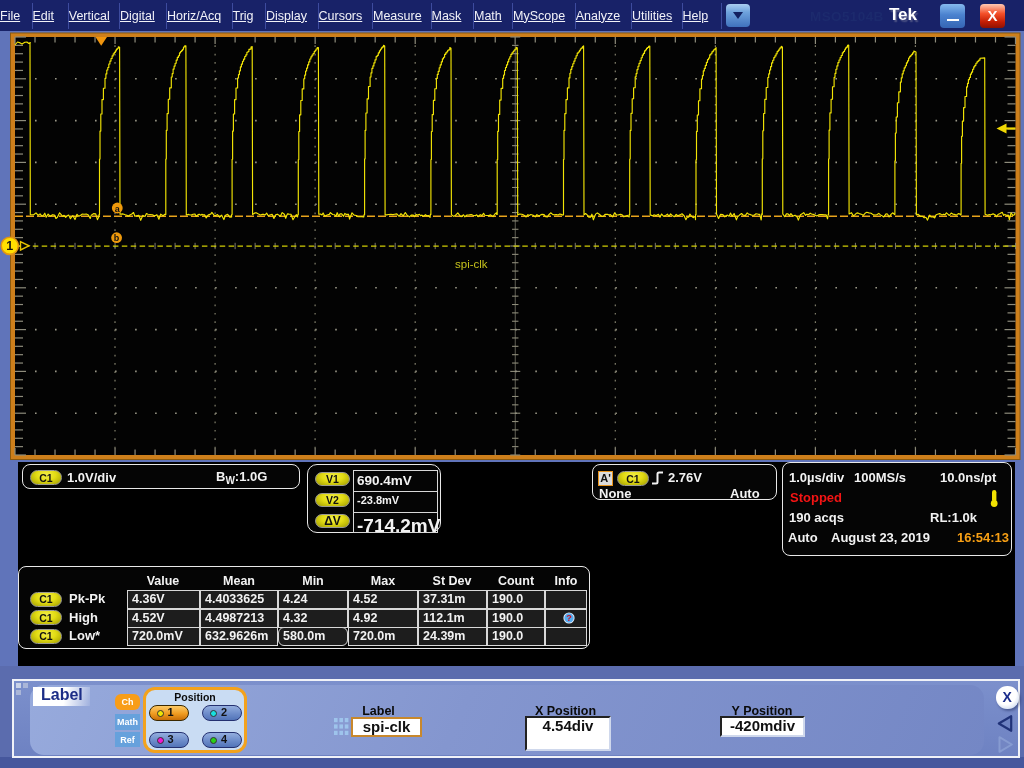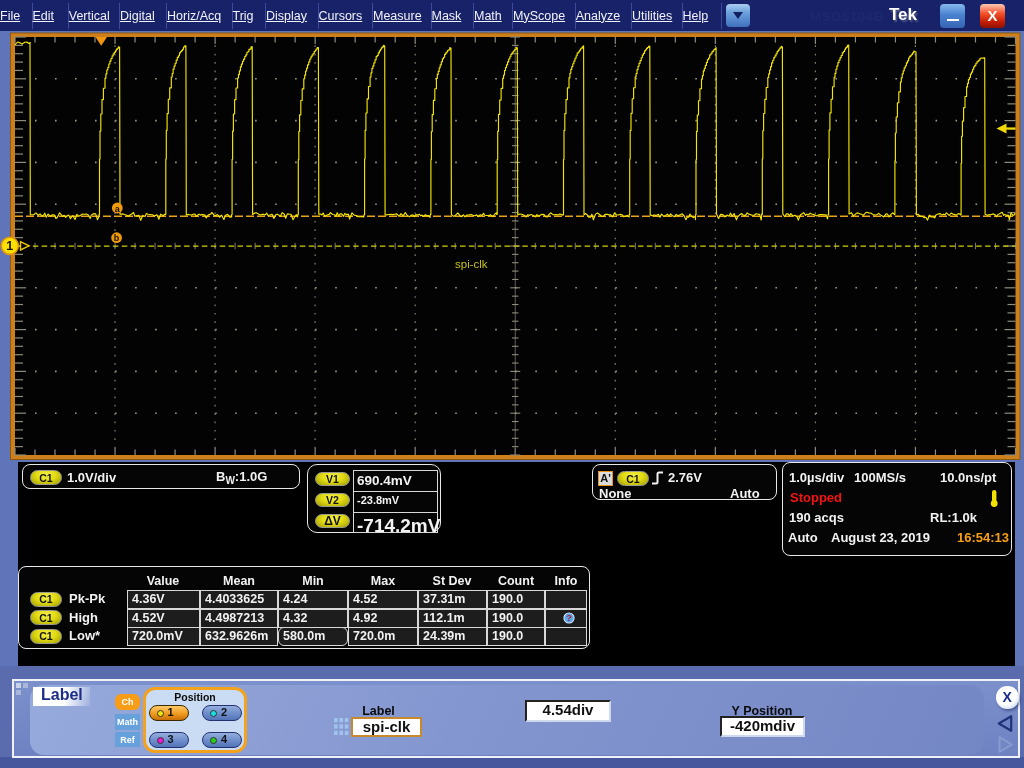--- a/index.html
+++ b/index.html
@@ -512,21 +512,21 @@
         <rect x="0.0" y="6.4" width="3.6" height="4.2"></rect>
         <rect x="5.4" y="6.4" width="3.6" height="4.2"></rect>
         <rect x="10.8" y="6.4" width="3.6" height="4.2"></rect>
         <rect x="0.0" y="12.8" width="3.6" height="4.2"></rect>
         <rect x="5.4" y="12.8" width="3.6" height="4.2"></rect>
         <rect x="10.8" y="12.8" width="3.6" height="4.2"></rect>
       </g>
 </svg>
 <div class="pinput" style="left:337px;top:36px;width:71px;height:20px;border-color:#c8882c;">spi-clk</div>
 <div class="plabel" style="left:551.5px;top:23px;">X Position</div>
-<div class="pinput" style="left:511px;top:19px;width:86px;height:22px;">4.54div</div>
+<div class="pinput" style="left:511px;top:35px;width:86px;height:35px;">4.54div</div>
 <div class="plabel" style="left:748px;top:23px;">Y Position</div>
 <div class="pinput" style="left:706px;top:35px;width:85px;height:21px;">-420mdiv</div>
 
 <div style="position:absolute;left:982px;top:5px;width:22.5px;height:22.5px;border-radius:50%;
   background:radial-gradient(circle at 42% 35%, #ffffff 52%, #d6e0f2 78%, #b6c5e4 100%);
   box-shadow:1.5px 2px 2.5px rgba(10,20,70,0.4);
   color:#1b2d8c;font-weight:bold;font-size:14px;text-align:center;line-height:22px;">X</div>
 <svg style="position:absolute;left:981px;top:32px;" width="20" height="42" viewBox="0 0 20 42">
   <polygon points="16.2,3.2 16.2,17.8 3.8,10.5" fill="#6d82c2" stroke="#203278" stroke-width="2.2" stroke-linejoin="round"></polygon>
   <polygon points="4.5,24.2 4.5,38.8 16.8,31.5" fill="#7487c4" stroke="#8ba0d4" stroke-width="2" stroke-linejoin="round" opacity="0.85"></polygon>

